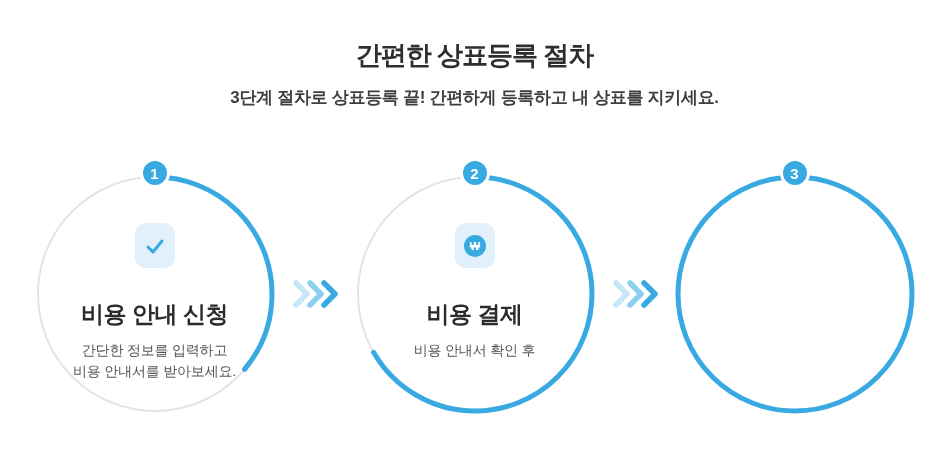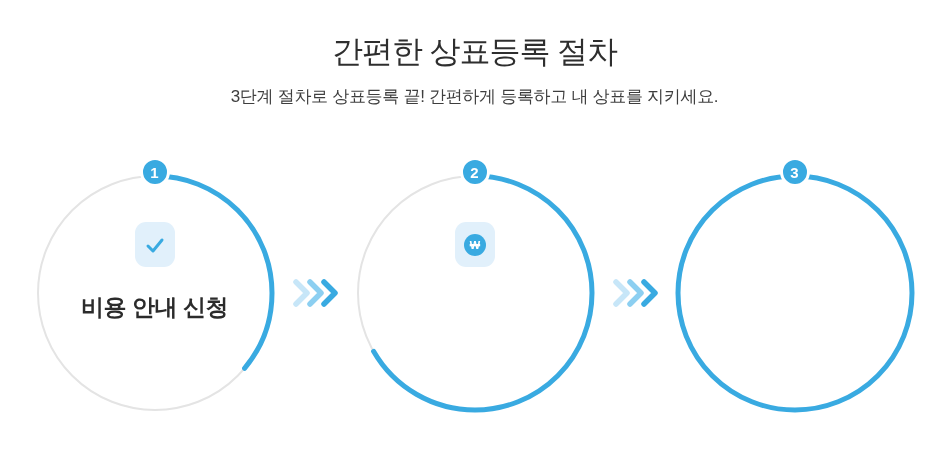--- a/index.html
+++ b/index.html
@@ -21,32 +21,33 @@
     font-family: "Liberation Sans", "DejaVu Sans", sans-serif;
     overflow: hidden;
   }
   .section {
     width: 949px;
     height: 472px;
     position: relative;
   }
   .header { text-align: center; padding-top: 33px; }
   .page-title {
-    margin: 0;
-    font-size: 31px;
-    font-weight: 400;
+    margin: 7px;
+    font-size: 26px;
+    font-weight: 700;
     letter-spacing: -1px;
     color: var(--heading-text);
     line-height: 1.2;
   }
   .page-subtitle {
     margin: 15px 0 0;
     font-size: 17px;
     color: #3E3E3E;
     letter-spacing: -0.3px;
+    font-weight: bold;
   }
   .steps-row {
     display: flex;
     justify-content: center;
     align-items: flex-start;
     margin-top: 47px;
   }
   .step-card {
     width: 240px;
     height: 262px;
@@ -88,21 +89,21 @@
     border-radius: 11px;
     background: var(--icon-bg);
     display: flex;
     align-items: center;
     justify-content: center;
     margin-bottom: 13px;
   }
   .icon-stroke { stroke: var(--primary-blue); }
   .icon-fill { fill: var(--primary-blue); }
   .step-title {
-    margin: 12px 0 10px;
+    margin: 18px 0 10px;
     font-size: 23px;
     font-weight: 700;
     letter-spacing: -0.5px;
     color: #2B2B2B;
   }
   .step-desc {
     margin: 0;
     font-size: 14px;
     line-height: 1.5;
     text-align: center;
@@ -138,20 +139,24 @@
         <circle class="ring-progress" cx="120" cy="120" r="117" fill="none" stroke-width="5" stroke-linecap="round" transform="rotate(-90 120 120)" stroke-dasharray="265.4645792283375 735.1326809400116"></circle>
       </svg>
       <div class="step-badge">1</div>
       <div class="step-content">
         <div class="icon-box">
           <svg width="22" height="22" viewBox="0 0 22 22">
             <polyline class="icon-stroke" points="4,12 9,17 18,6" fill="none" stroke-width="3" stroke-linecap="round" stroke-linejoin="round"></polyline>
           </svg>
         </div>
         <h2 class="step-title">비용 안내 신청</h2>
+        <p class="step-desc">
+          <span>간단한 정보를 입력하고</span><br>
+          <span>비용 안내서를 받아보세요.</span>
+        </p>
       </div>
     </div>
 
     <div class="arrow-gap">
       <svg width="46" height="30" viewBox="0 0 46 30">
         <path class="chev chev-1" d="M4 4 L15 15 L4 26"></path>
         <path class="chev chev-2" d="M18 4 L29 15 L18 26"></path>
         <path class="chev chev-3" d="M32 4 L43 15 L32 26"></path>
       </svg>
     </div>
@@ -162,22 +167,23 @@
         <circle class="ring-progress" cx="120" cy="120" r="117" fill="none" stroke-width="5" stroke-linecap="round" transform="rotate(-90 120 120)" stroke-dasharray="490.0884539600077 735.1326809400116"></circle>
       </svg>
       <div class="step-badge">2</div>
       <div class="step-content">
         <div class="icon-box">
           <svg width="24" height="24" viewBox="0 0 24 24">
             <circle class="icon-fill" cx="12" cy="12" r="11"></circle>
             <text x="12" y="16" text-anchor="middle" fill="#ffffff" font-size="11" font-weight="bold" font-family="Liberation Sans, DejaVu Sans, sans-serif">₩</text>
           </svg>
         </div>
+        <h2 class="step-title">비용 결제</h2>
         <p class="step-desc">
-          <br>
+          <span>비용 안내서 확인 후</span><br>
         </p>
       </div>
     </div>
 
     <div class="arrow-gap">
       <svg width="46" height="30" viewBox="0 0 46 30">
         <path class="chev chev-1" d="M4 4 L15 15 L4 26"></path>
         <path class="chev chev-2" d="M18 4 L29 15 L18 26"></path>
         <path class="chev chev-3" d="M32 4 L43 15 L32 26"></path>
       </svg>

